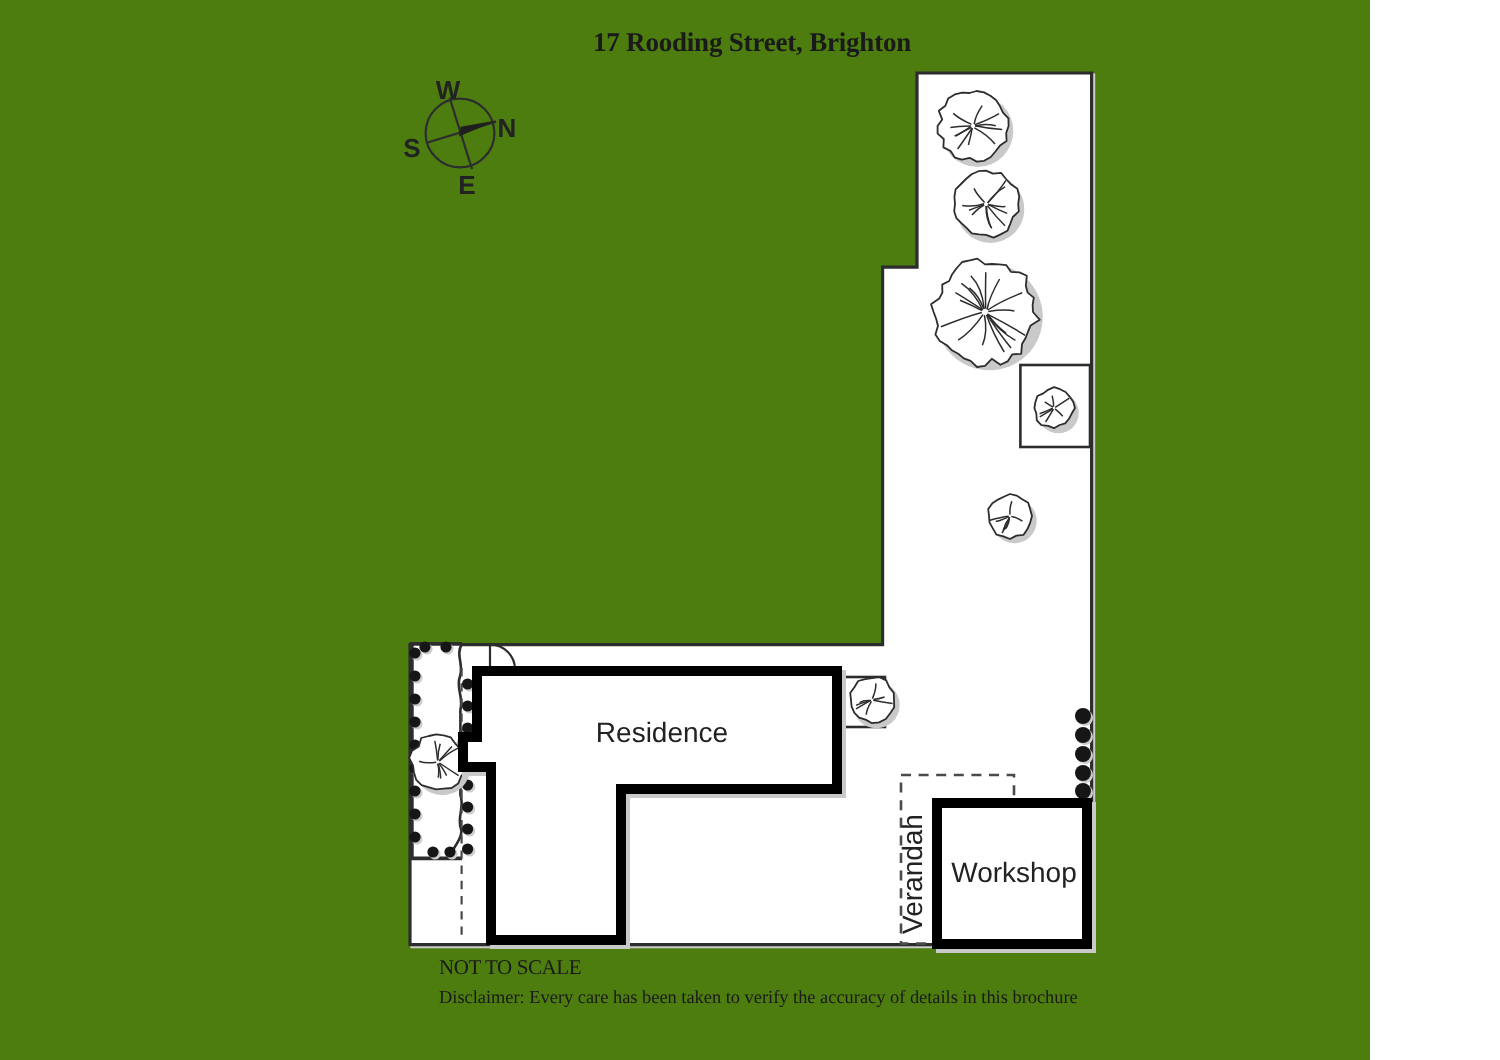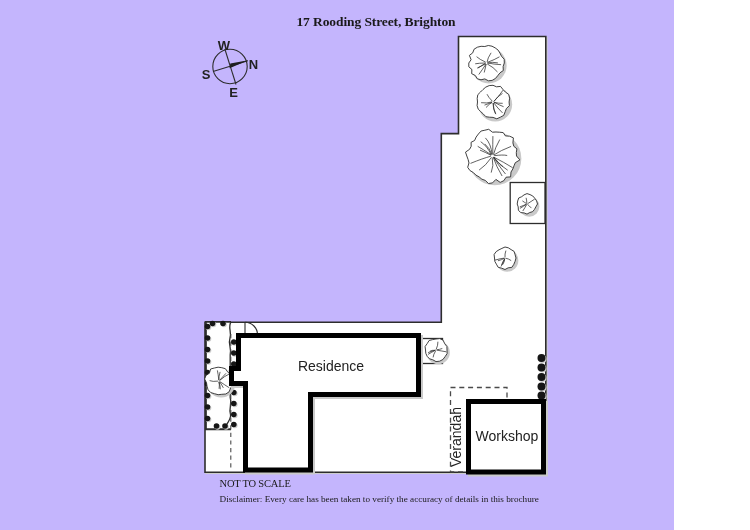--- a/index.html
+++ b/index.html
@@ -1,17 +1,17 @@
 <!DOCTYPE html>
 <html style="--line: #2d2d2d; --wall: #000000; --dash: #4a4a4a;"><head>
 <meta charset="utf-8">
 <style>
   html,body{margin:0;padding:0;background:#fff;}
-  .page{position:relative;width:674px;height:530px;background:#c4b5fd;overflow:hidden;
-        font-family:"Liberation Sans",sans-serif;}
+  .page{position:relative;width:674px;height:530px;background:#4d7c0f;overflow:hidden;
+        font-family:"Liberation Sans",sans-serif;padding-left:11px;}
   svg{position:absolute;left:0;top:0;}
   .boundary{stroke:var(--line);stroke-width:1.6;fill:#ffffff;}
   .thin{stroke:var(--line);stroke-width:1.3;fill:#ffffff;}
   .thin-open{stroke:var(--line);stroke-width:1.1;fill:none;}
   .bedU{stroke:var(--line);stroke-width:1.9;fill:#ffffff;}
   .bedwave{stroke:var(--line);stroke-width:1.3;fill:none;}
   .wall{stroke:var(--wall);stroke-width:5;fill:#ffffff;stroke-linejoin:miter;}
   .dashed{stroke:var(--dash);stroke-width:1.3;fill:none;stroke-dasharray:5 3.8;}
   .drive{stroke:var(--dash);stroke-width:1.1;stroke-dasharray:4.2 3.4;}
   .needle-line{stroke:var(--line);stroke-width:1.1;}

